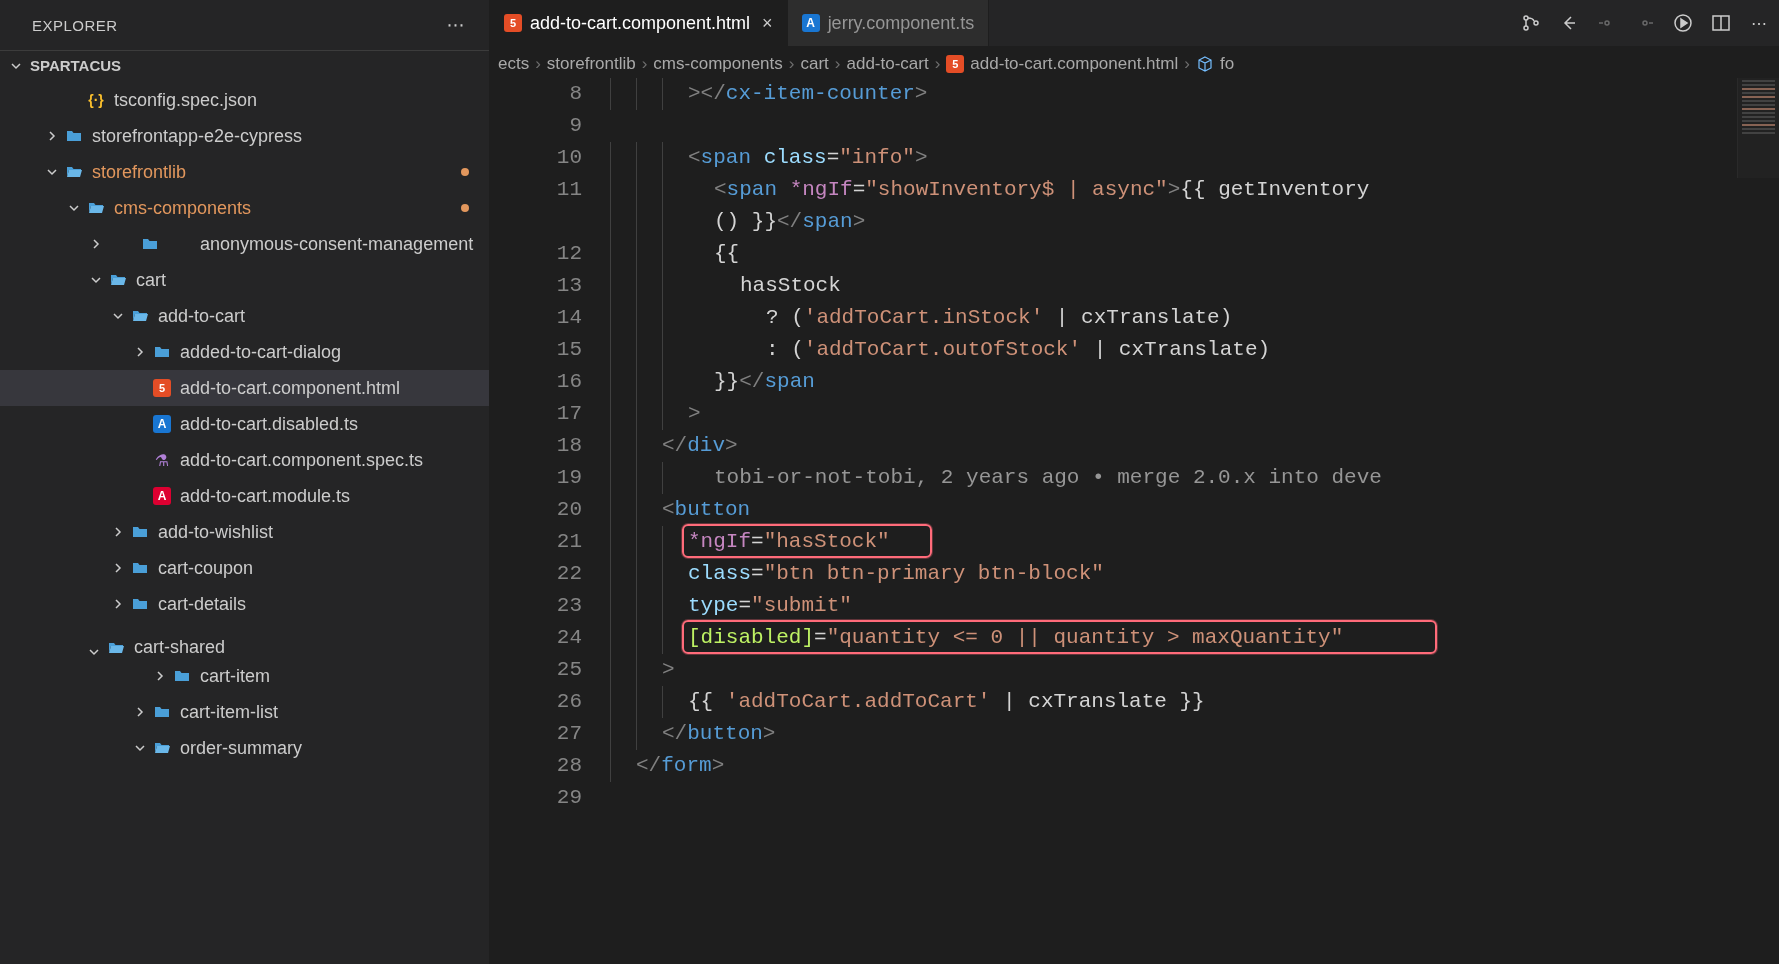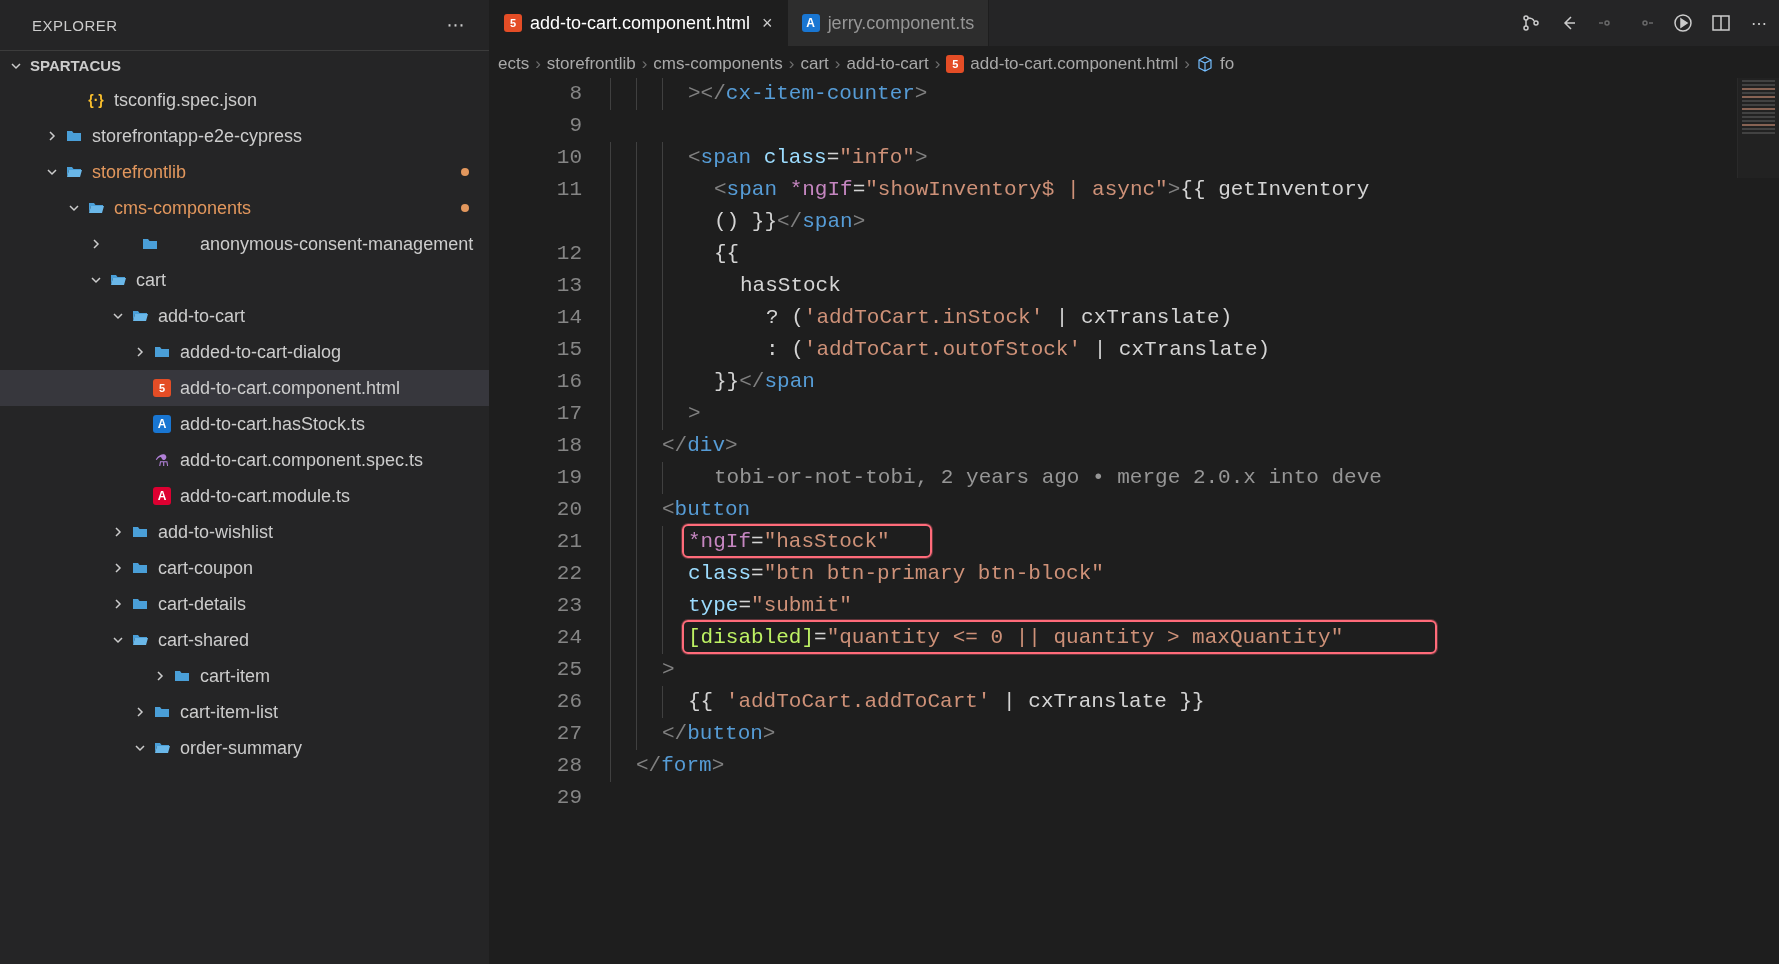--- a/index.html
+++ b/index.html
@@ -371,21 +371,21 @@
         <span class="icon">
           <span class="html5-box">5</span>
         </span>
         <span class="label">add-to-cart.component.html</span>
       </div>
       <div class="tree-row" style="padding-left: 132px;">
         <span class="chev"></span>
         <span class="icon">
           <span class="ng-blue-box">A</span>
         </span>
-        <span class="label">add-to-cart.hasStock.ts</span>
+        <span class="label">add-to-cart.disabled.ts</span>
       </div>
       <div class="tree-row" style="padding-left: 132px;">
         <span class="chev"></span>
         <span class="icon">
           <span class="flask-box">⚗</span>
         </span>
         <span class="label">add-to-cart.component.spec.ts</span>
       </div>
       <div class="tree-row" style="padding-left: 132px;">
         <span class="chev"></span>
@@ -426,21 +426,21 @@
             <path d="M4 2 L8 6 L4 10" stroke="#cccccc" stroke-width="1.5" fill="none"></path>
           </svg>
         </span>
         <span class="icon">
           <svg width="18" height="18" viewBox="0 0 18 18">
             <path class="folder-blue-svg" fill="#4a9fd8" d="M2 4 h5 l1.5 2 H16 v8 H2 Z"></path>
           </svg>
         </span>
         <span class="label">cart-details</span>
       </div>
-      <div class="tree-row" style="padding-left: 110px;">
+      <div class="tree-row" style="padding-left: 86px; align-items: flex-end;">
         <span class="chev">
           <svg width="12" height="12" viewBox="0 0 12 12">
             <path d="M2 4 L6 8 L10 4" stroke="#cccccc" stroke-width="1.5" fill="none"></path>
           </svg>
         </span>
         <span class="icon">
           <svg width="18" height="18" viewBox="0 0 18 18">
             <path fill="#4a9fd8" d="M2 4 h5 l1.5 2 H16 v1 H4 L2 14 Z"></path>
             <path fill="#6ab7e8" d="M2 14 L4 7 H17 L15 14 Z"></path>
           </svg>

